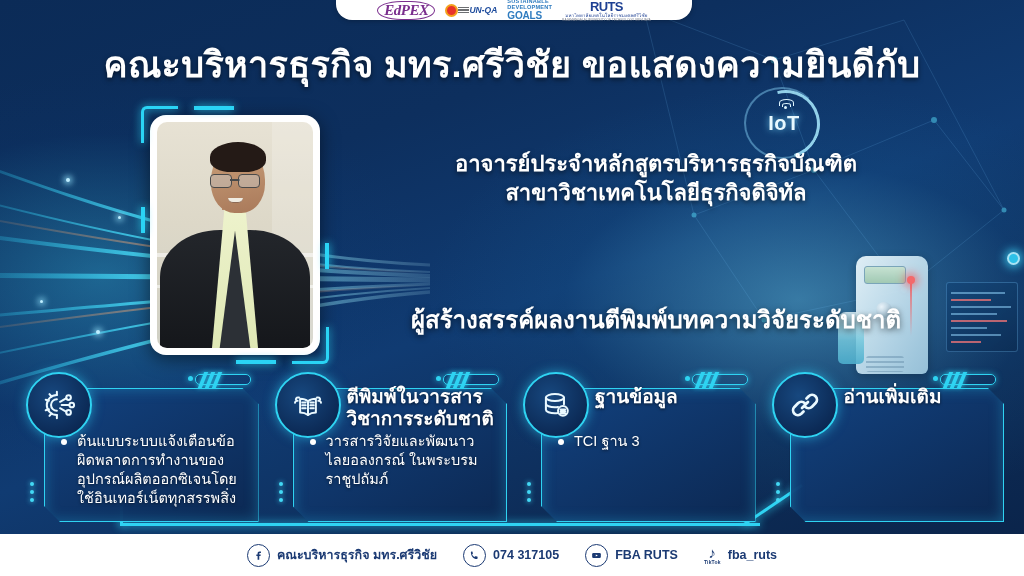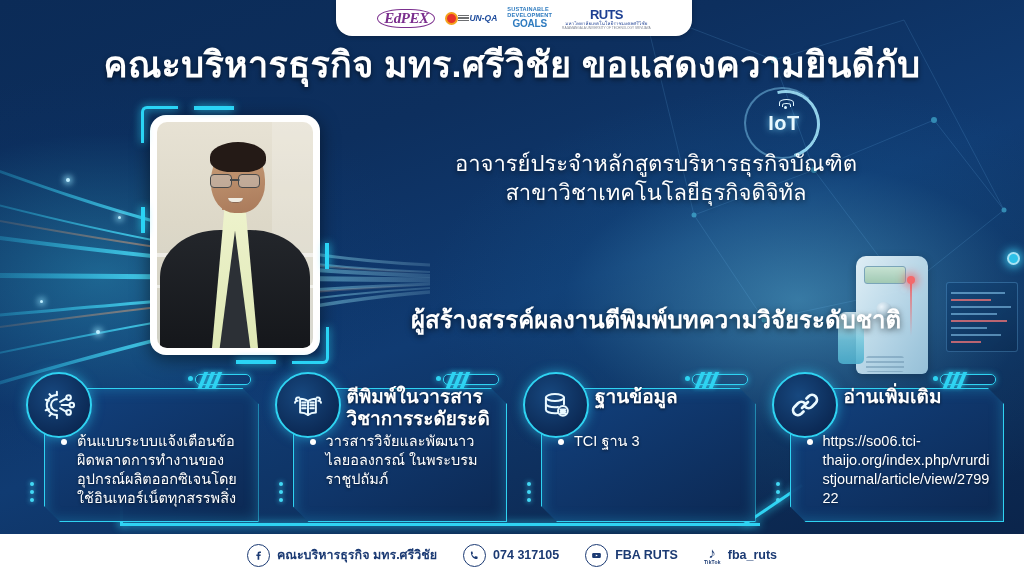--- a/index.html
+++ b/index.html
@@ -17,36 +17,36 @@
       linear-gradient(160deg,#0b2b57 0%,#0d2f5e 28%,#103b72 52%,#0d2b55 78%,#0a2349 100%);
   }
 
   
   .streaks{position:absolute;left:-40px;top:80px;width:470px;height:330px;pointer-events:none;}
   .glowdot{position:absolute;border-radius:50%;background:#bfeeff;box-shadow:0 0 6px 2px rgba(150,230,255,.9);}
   .hexgrid{position:absolute;right:0;top:0;width:420px;height:430px;opacity:.5;pointer-events:none;}
 
   
   .logobar{
-    position:absolute;left:336px;top:0;width:356px;height:36px;
+    position:absolute;left:336px;top:0;width:356px;height:20px;
     background:#ffffff;border-radius:0 0 16px 16px;
     display:flex;align-items:center;justify-content:center;gap:10px;
     box-shadow:0 1px 5px rgba(0,0,0,.25);z-index:30;
   }
   .logo{display:flex;align-items:center;justify-content:center;height:22px;}
   .lg-edpex{font-family:"Liberation Serif",serif;font-style:italic;font-weight:bold;font-size:15px;
     color:#7b2f8e;letter-spacing:-.5px;border:1.6px solid #7b2f8e;border-radius:50%/60%;padding:0 6px;line-height:17px;}
   .lg-aunqa{display:flex;align-items:center;gap:0;}
   .aun-circ{width:13px;height:13px;border-radius:50%;background:#e8332a;border:2px solid #f3a21c;box-sizing:border-box;}
   .aun-bars{display:flex;flex-direction:column;gap:1px;}
   .aun-bars i{display:block;width:11px;height:1.6px;background:#6d6f72;}
   .aun-txt{font-size:8.5px;font-weight:bold;color:#1d4b9c;font-style:italic;}
   .lg-sdg{line-height:1;text-align:left;}
   .lg-sdg .s1{display:block;font-size:5.6px;font-weight:bold;color:#2e7bbf;letter-spacing:.2px;}
-  .lg-sdg .s2{display:block;font-size:10px;font-weight:bold;color:#2e7bbf;letter-spacing:-.2px;text-align:center;}
+  .lg-sdg .s2{display:block;font-size:10px;font-weight:bold;color:#2e7bbf;letter-spacing:-.2px;}
   .lg-ruts{line-height:1;text-align:center;}
   .lg-ruts .r1{font-size:13px;font-weight:bold;color:#1d3f92;letter-spacing:-.6px;}
   .lg-ruts .r2{display:block;font-size:4.6px;color:#1d3f92;letter-spacing:.1px;}
   .lg-ruts .r3{display:block;font-size:3.2px;color:#7e8492;}
 
   
   .headline{
     position:absolute;left:0;top:36px;width:1024px;text-align:center;
     font-size:36px;font-weight:bold;color:#ffffff;letter-spacing:.3px;
     text-shadow:0 2px 5px rgba(0,0,0,.55);z-index:20;
@@ -82,21 +82,21 @@
   .ph-lapelR{position:absolute;left:50%;bottom:0;margin-left:0;width:34px;height:52%;
     background:#2c3036;clip-path:polygon(0 0,45% 100%,0 100%);}
   .frame-corner{position:absolute;width:34px;height:34px;border:3px solid #2ad4f5;filter:drop-shadow(0 0 4px #2ad4f5);}
   .fc-tl{left:-9px;top:-9px;border-right:0;border-bottom:0;border-radius:6px 0 0 0;}
   .fc-br{right:-9px;bottom:-9px;border-left:0;border-top:0;border-radius:0 0 6px 0;}
   .fc-bar{position:absolute;height:4px;background:#2ad4f5;filter:drop-shadow(0 0 4px #2ad4f5);}
 
   
   .nameblock{position:absolute;left:336px;top:150px;width:640px;text-align:center;z-index:20;color:#fff;}
   .nm-main{font-size:33px;font-weight:bold;line-height:1.25;text-shadow:0 2px 6px rgba(0,0,0,.6);}
-  .nm-sub1,.nm-sub2{font-size:22px;font-weight:normal;line-height:1.3;text-shadow:0 2px 5px rgba(0,0,0,.55);}
+  .nm-sub1,.nm-sub2{font-size:22px;font-weight:bold;line-height:1.3;text-shadow:0 2px 5px rgba(0,0,0,.55);}
   .nm-role{position:absolute;left:336px;top:300px;width:640px;text-align:center;z-index:20;
     color:#fff;font-size:24px;font-weight:bold;text-shadow:0 2px 6px rgba(0,0,0,.6);}
 
   
   .iot{position:absolute;left:752px;top:90px;width:74px;height:60px;z-index:15;}
   .iot-ring{position:absolute;left:0;top:0;width:62px;height:62px;border-radius:50%;
     border:3px solid rgba(170,235,255,.85);border-left-color:transparent;border-bottom-color:transparent;transform:rotate(30deg);}
   .iot-ring2{position:absolute;left:-8px;top:-3px;width:72px;height:68px;border-radius:50%;
     border:2px solid rgba(140,215,250,.45);border-right-color:transparent;}
   .iot-txt{position:absolute;left:6px;top:22px;width:52px;text-align:center;color:#e8f9ff;
@@ -386,21 +386,21 @@
       <div class="tcdot"></div>
       <div class="topcap"></div>
       <div class="card-icon">
         <svg class="gly" viewBox="0 0 32 32">
           <path d="M16 12.5c-2-1.7-4.6-2.4-7.4-2.4V23c2.8 0 5.4.8 7.4 2.4 2-1.6 4.6-2.4 7.4-2.4V10.1c-2.8 0-5.4.7-7.4 2.4z"></path>
           <path d="M16 12.5v12.9"></path>
           <path d="M10.6 13.6h3.2M10.6 16.3h3.2M10.6 19h3.2M18.2 13.6h3.2M18.2 16.3h3.2M18.2 19h3.2"></path>
           <path d="M7.5 9c-1.5-.5-2.6.3-2.9 1.6M6.2 12c-1.4-.2-2.3.6-2.4 1.9M24.5 9c1.5-.5 2.6.3 2.9 1.6M25.8 12c1.4-.2 2.3.6 2.4 1.9"></path>
         </svg>
       </div>
-      <div class="card-title">ตีพิมพ์ในวารสารวิชาการระดัยระดิ</div>
+      <div class="card-title">ตีพิมพ์ในวารสารวิชาการระดับชาติ</div>
       <ul class="card-list">
         <li>วารสารวิจัยและพัฒนาวไลยอลงกรณ์ ในพระบรมราชูปถัมภ์</li>
       </ul>
       <div class="dots">
           <i></i>
           <i></i>
           <i></i>
         </div>
     </div>
 
@@ -444,23 +444,20 @@
       <div class="tcdot"></div>
       <div class="topcap"></div>
       <div class="card-icon">
         <svg class="gly" viewBox="0 0 32 32" style="stroke-width:2.6">
           <path d="M13.2 18.8l5.6-5.6"></path>
           <path d="M17.4 9.8l2.1-2.1a4.6 4.6 0 0 1 6.5 6.5l-3.4 3.4a4.6 4.6 0 0 1-6.5 0"></path>
           <path d="M14.6 22.2l-2.1 2.1a4.6 4.6 0 0 1-6.5-6.5l3.4-3.4a4.6 4.6 0 0 1 6.5 0"></path>
         </svg>
       </div>
       <div class="card-title">อ่านเพิ่มเติม</div>
-      <ul class="card-list">
-        <li>https://so06.tci-thaijo.org/index.php/vrurdistjournal/article/view/279922</li>
-      </ul>
       <div class="dots">
           <i></i>
           <i></i>
           <i></i>
         </div>
     </div>
 
   </div>
 
   <div class="footer">

